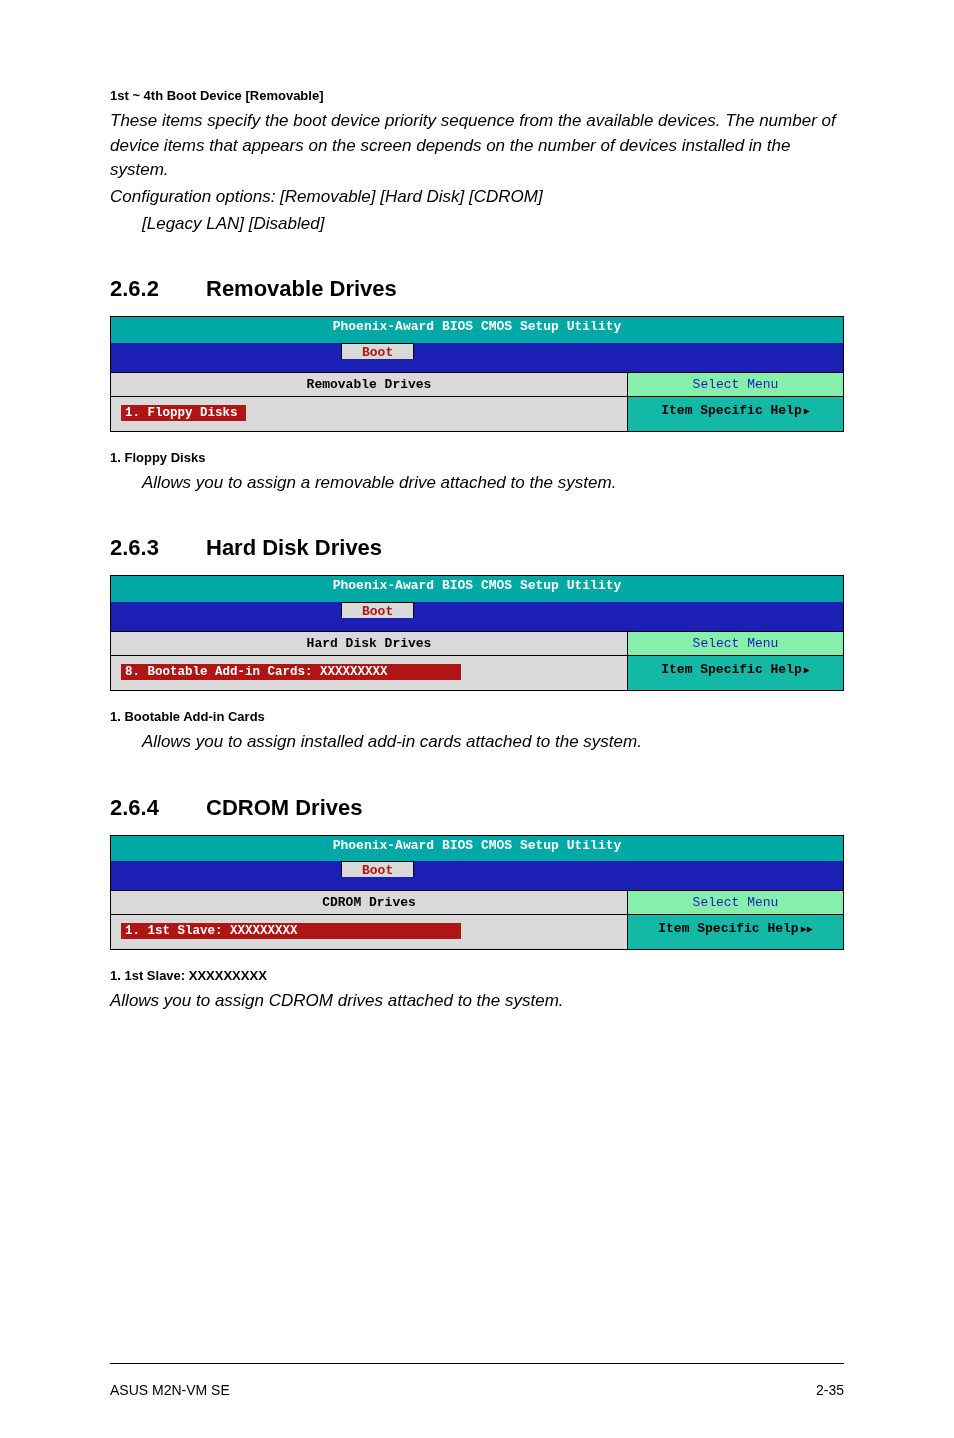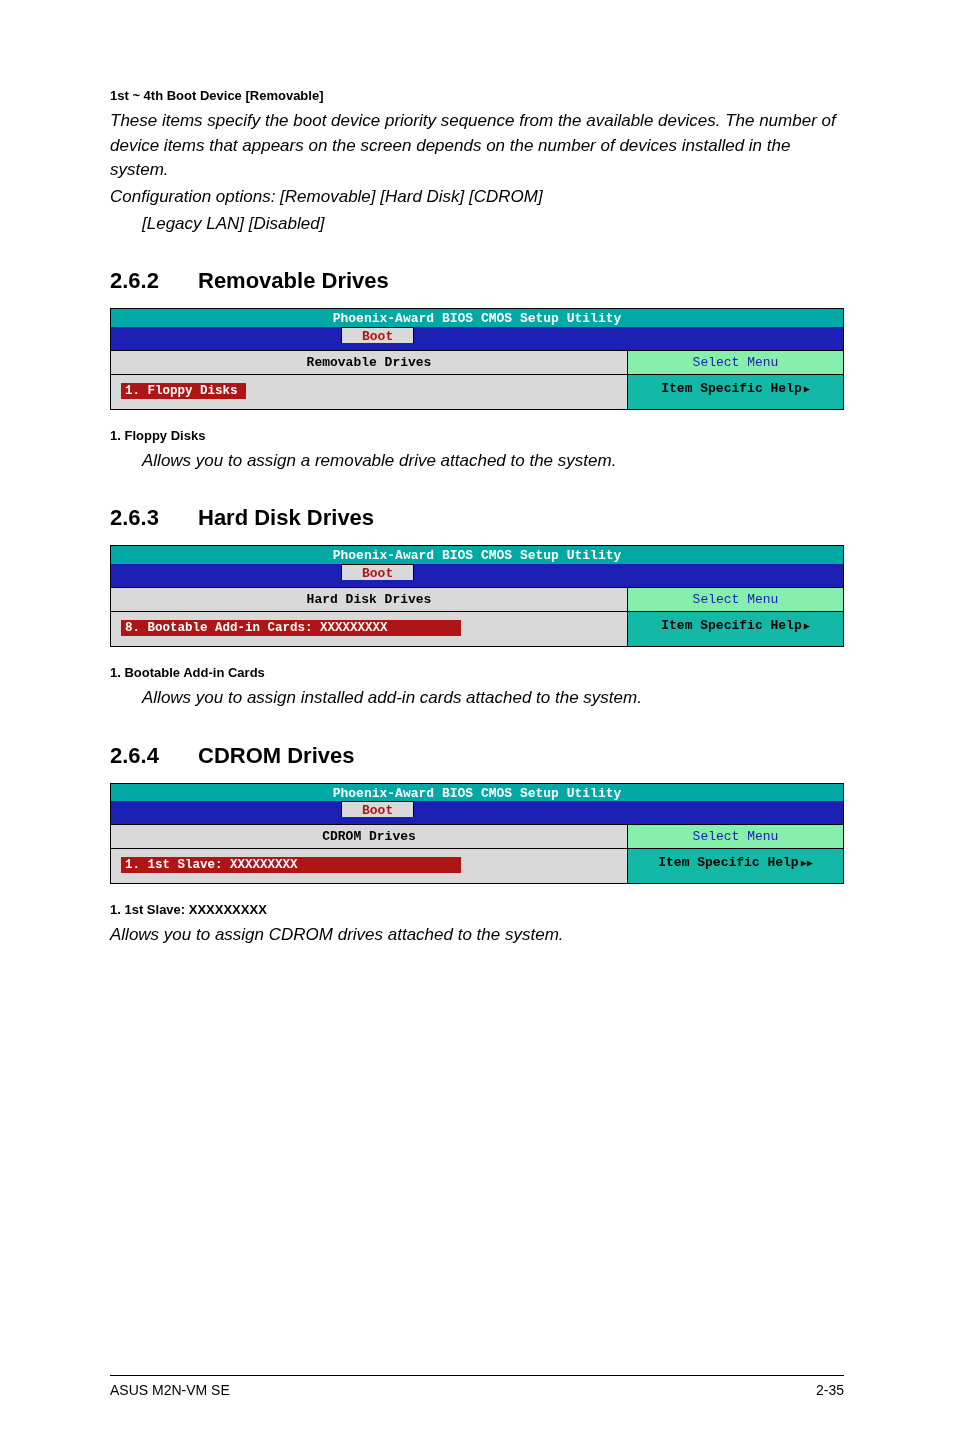--- a/index.html
+++ b/index.html
@@ -20,43 +20,43 @@
   .body-text {
     font-size: 17px;
     line-height: 1.45;
     margin-bottom: 2px;
     font-style: italic;
   }
   .section-title {
     font-size: 22px;
     font-weight: bold;
     display: flex;
-    gap: 32px;
-    margin-top: 32px;
+    gap: 40px;
+    margin-top: 40px;
     margin-bottom: 14px;
   }
   .section-num { min-width: 56px; }
   .bios-box {
     border: 1px solid #000;
     width: 100%;
     margin-bottom: 18px;
     font-family: "Courier New", monospace;
     font-size: 13px;
   }
   .bios-top {
     background: #00a9a5;
     color: #fff;
     text-align: center;
     font-weight: bold;
-    padding: 2px 0 0 0;
+    padding: 2px 0 8px 0;
     line-height: 1.2;
   }
   .bios-tabrow {
     background: #1b1fb3;
-    height: 23px;
+    height: 29px;
     position: relative;
     display: flex;
     align-items: flex-start;
   }
   .bios-tab {
     background: #d9d9d9;
     color: #b01515;
     font-weight: bold;
     margin-left: 230px;
     padding: 1px 20px 0 20px;
@@ -124,21 +124,21 @@
     line-height: 1;
   }
   .para-gap { margin-bottom: 22px; margin-left: 32px; }
 
   .footer {
     position: absolute;
     bottom: 40px;
     left: 110px;
     right: 110px;
     border-top: 1px solid #000;
-    padding-top: 6px;
+    padding-top: 18px;
     display: flex;
     justify-content: space-between;
     font-size: 14px;
   }
 </style>
 </head>
 <body>
 
 <div class="h-sub">1st ~ 4th Boot Device [Removable]</div>
 <div class="body-text">These items specify the boot device priority sequence from the available devices. The number of device items that appears on the screen depends on the number of devices installed in the system.</div>

